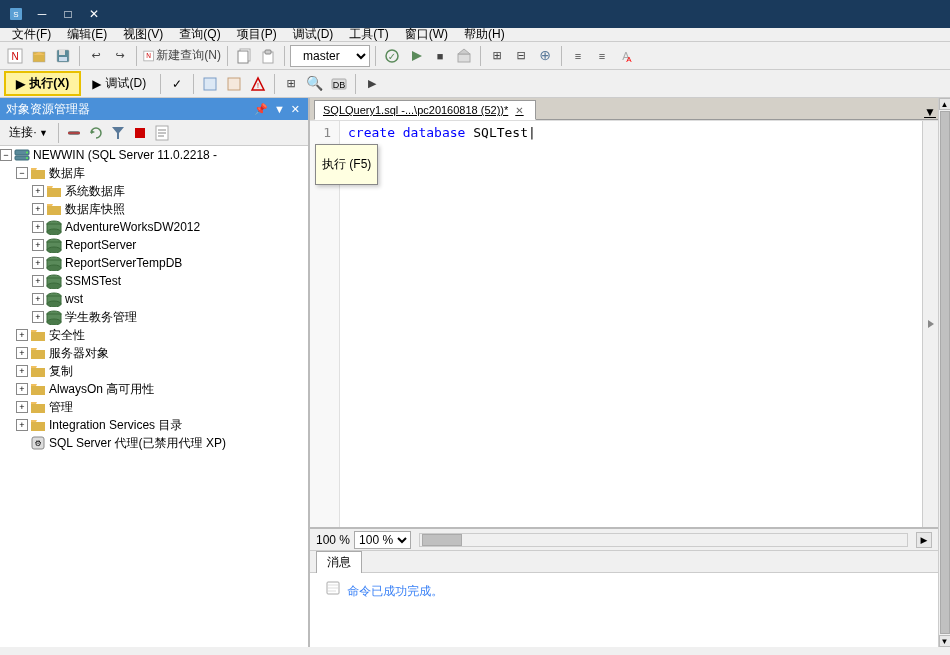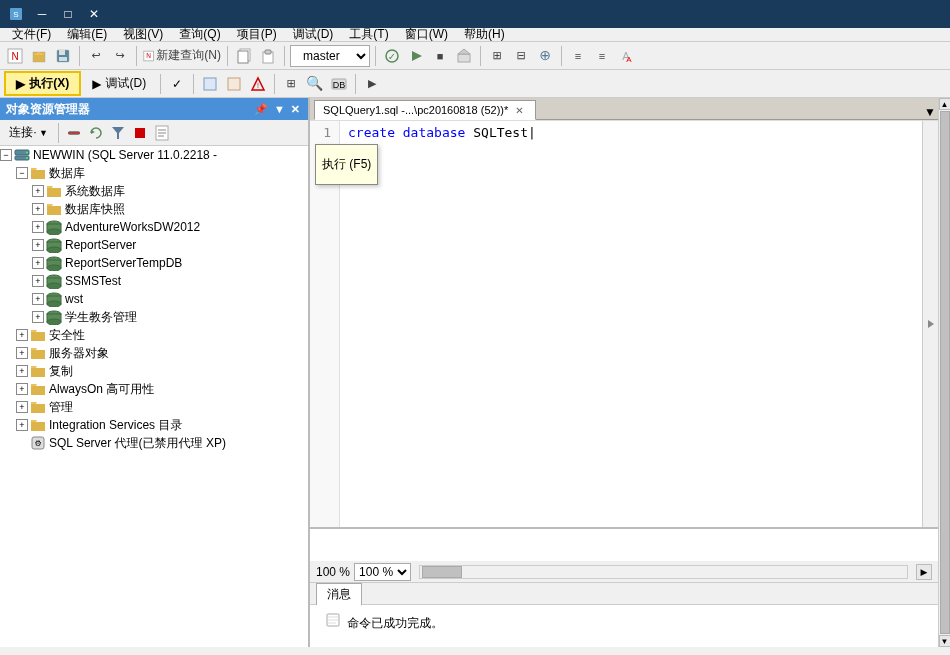--- a/index.html
+++ b/index.html
@@ -115,21 +115,21 @@
       border-right: 2px solid #bbb;
       display: flex;
       flex-direction: column;
       overflow: hidden;
     }
     .oe-header {
       background: #4a90d9;
       color: white;
       padding: 3px 6px;
       font-size: 12px;
-      font-weight: bold;
+      font-weight: normal;
       display: flex;
       align-items: center;
       height: 22px;
     }
     .oe-header-title { flex: 1; }
     .oe-header-controls { display: flex; gap: 2px; }
     .oe-header-btn { color: white; font-size: 11px; cursor: pointer; padding: 0 2px; }
 
     .oe-toolbar {
       background: #f0f0f0;
@@ -192,20 +192,21 @@
     }
 
     
     .tab-bar {
       background: #d4d0c8;
       height: 22px;
       display: flex;
       align-items: flex-end;
       padding-left: 4px;
       border-bottom: none;
+      text-decoration: underline;
     }
     .tab {
       background: #e8e8e8;
       border: 1px solid #999;
       border-bottom: none;
       padding: 2px 10px 2px 8px;
       font-size: 11px;
       cursor: pointer;
       display: flex;
       align-items: center;
@@ -278,21 +279,20 @@
     }
     .zoom-bar {
       background: #f0f0f0;
       border-bottom: 1px solid #ccc;
       height: 22px;
       display: flex;
       align-items: center;
       padding: 0 6px;
       gap: 4px;
       font-size: 12px;
-      margin-top: 32px;
     }
     .zoom-select {
       height: 18px;
       border: 1px solid #aaa;
       font-size: 12px;
       background: white;
     }
 
     .results-area {
       flex: 1;
@@ -316,21 +316,21 @@
       background: #ddd;
       margin-right: 2px;
     }
     .results-tab.active {
       background: white;
       border-color: #aaa;
     }
     .results-content {
       padding: 4px 8px;
       font-size: 12px;
-      color: #000000;
+      color: #3b82f6;
     }
     .results-icon { display: inline-flex; align-items: center; margin-right: 4px; }
 
     
     .oe-tree::-webkit-scrollbar { width: 12px; }
     .oe-tree::-webkit-scrollbar-track { background: #f0f0f0; }
     .oe-tree::-webkit-scrollbar-thumb { background: #c0c0c0; border: 1px solid #aaa; }
 
     .right-panel-scrollbar {
       width: 12px;

